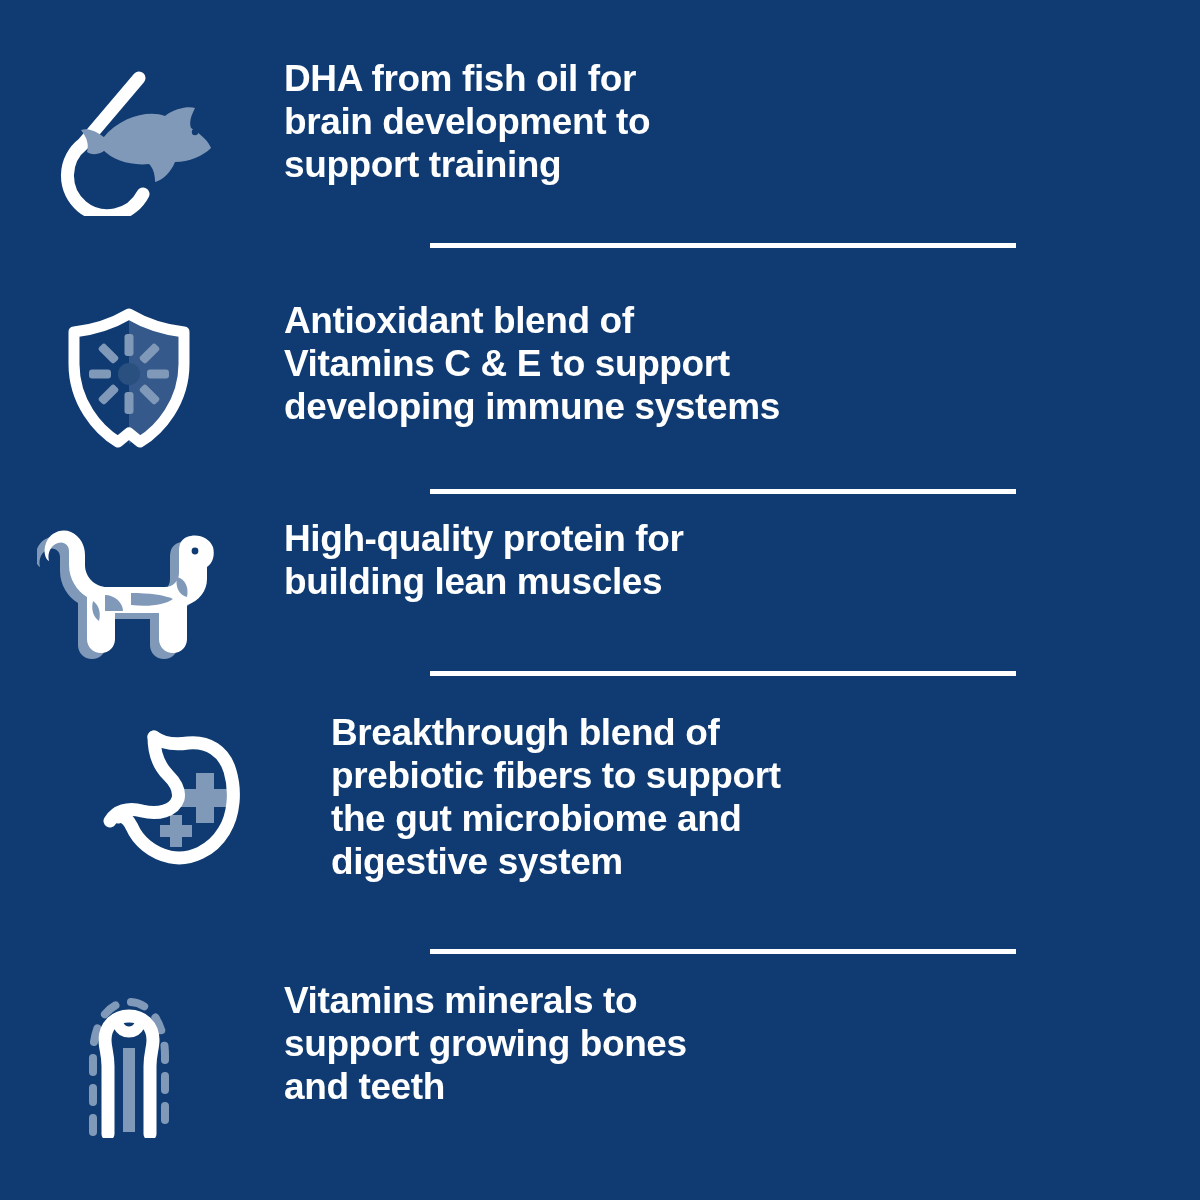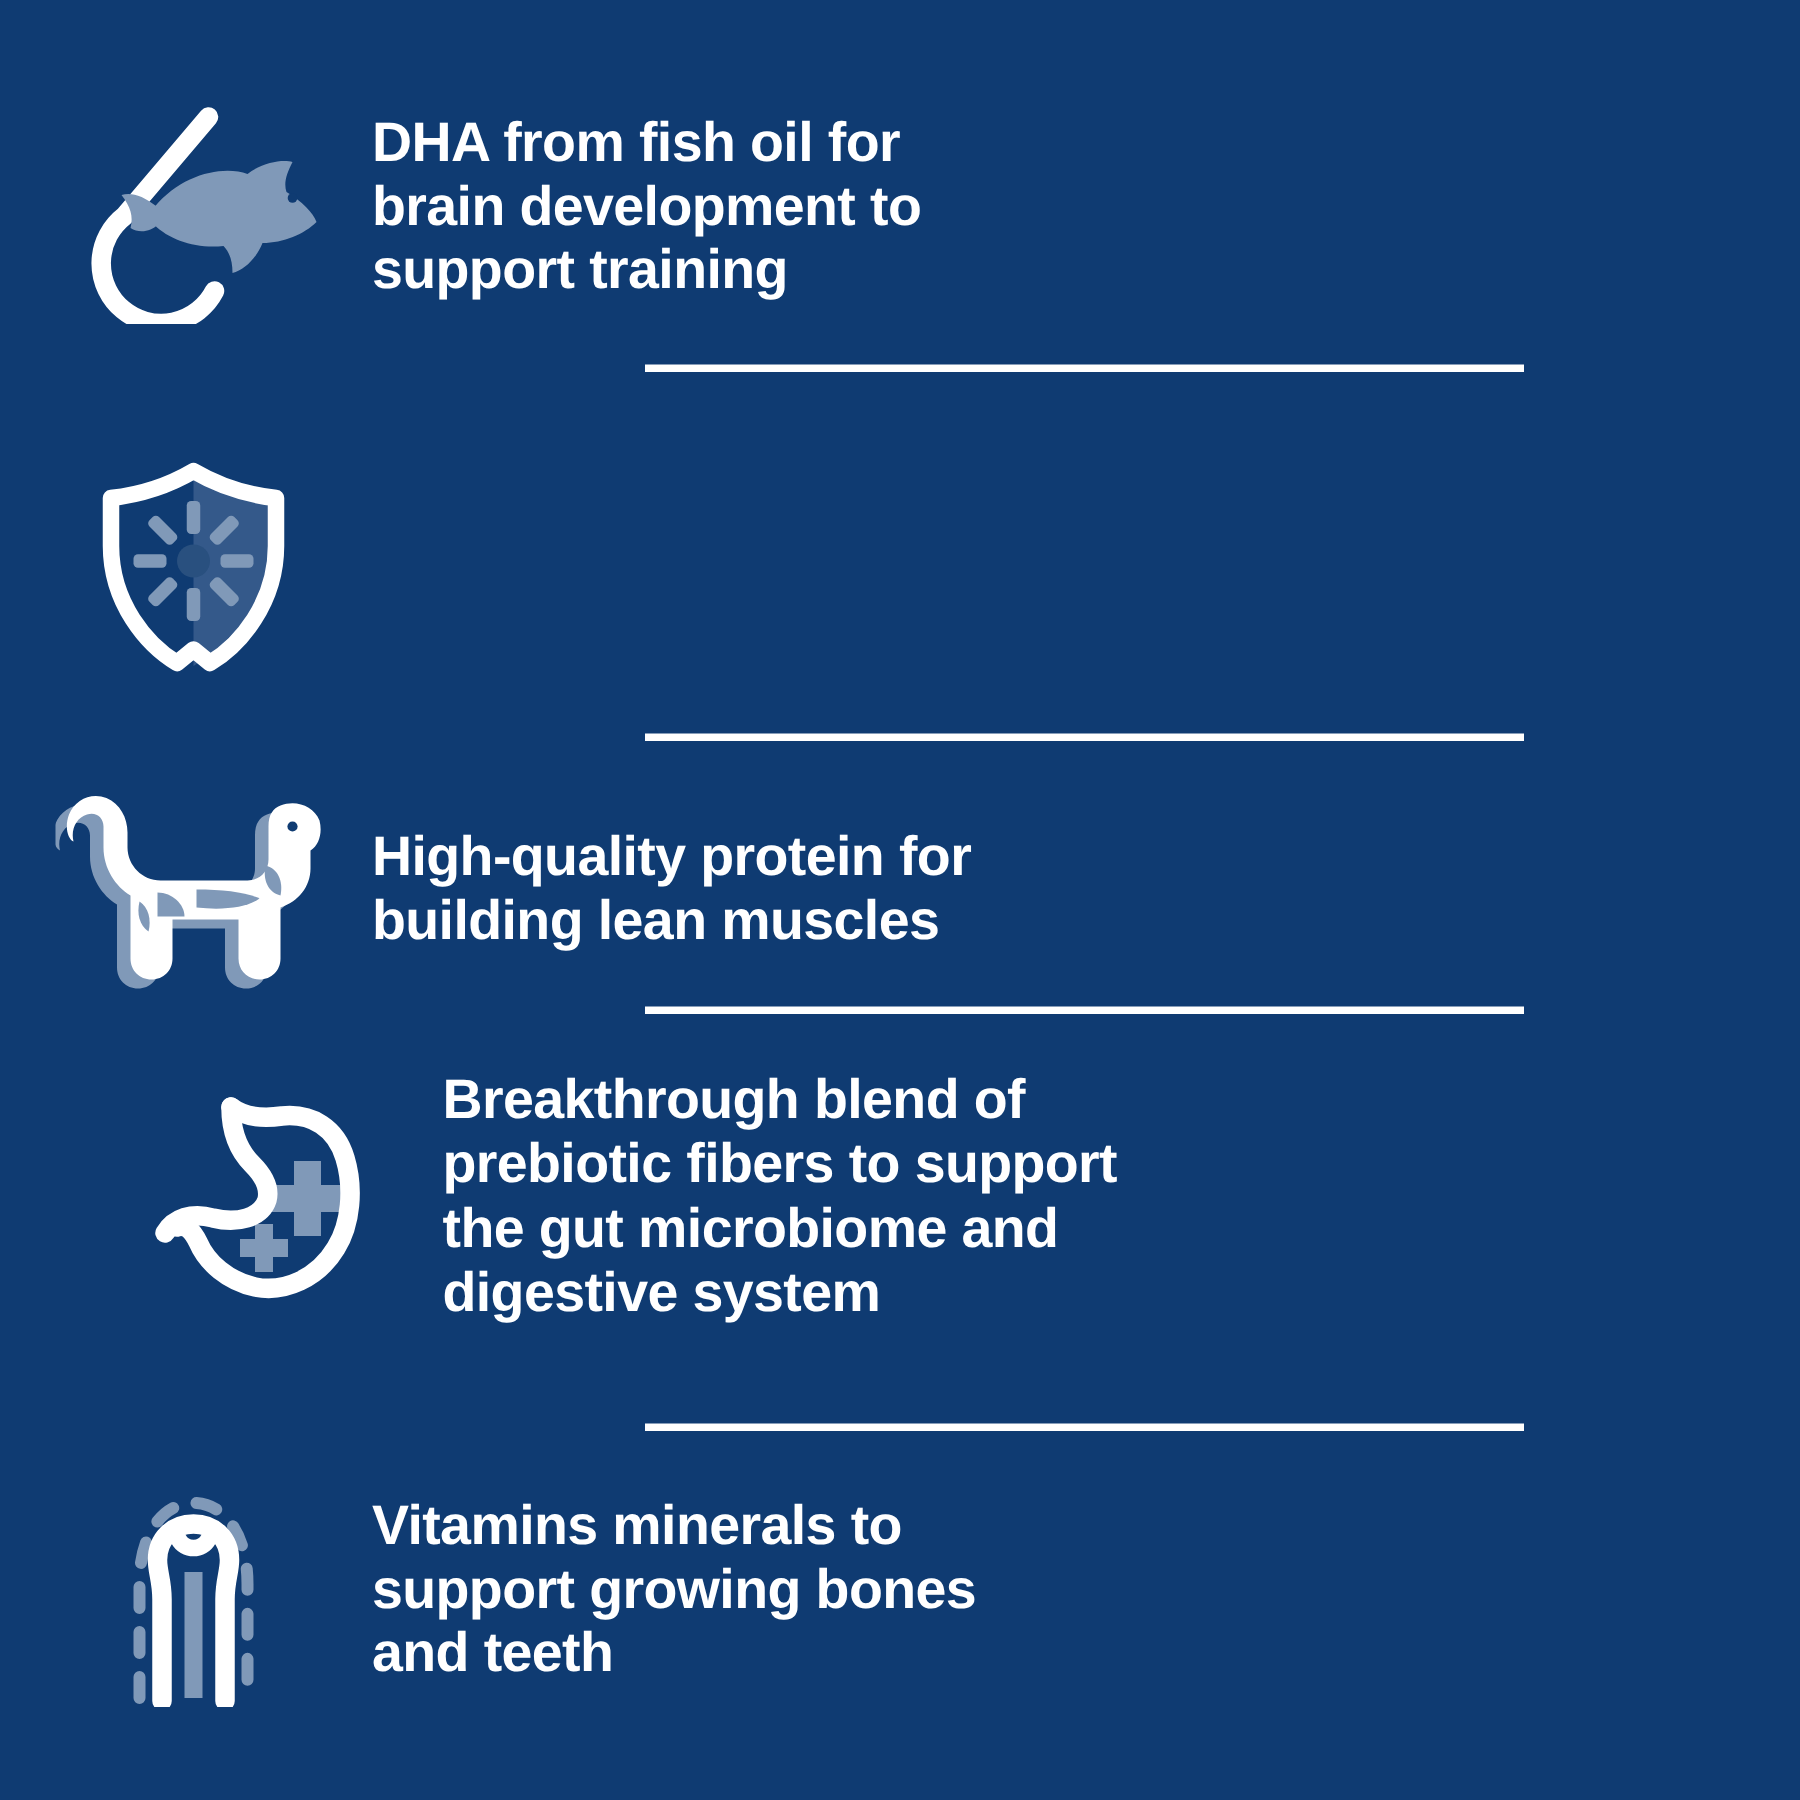--- a/index.html
+++ b/index.html
@@ -27,22 +27,23 @@
     position: absolute;
     left: 0;
     top: 0;
     width: 1200px;
     height: 1200px;
   }
 
   .benefit-row {
     position: absolute;
     display: flex;
-    align-items: center;
+    align-items: flex-start;
     width: 1200px;
+    gap: 36px;
   }
 
   .icon-cell {
     width: 240px;
     min-width: 240px;
     display: flex;
     align-items: center;
     justify-content: center;
     padding-left: 18px;
   }
@@ -152,20 +153,25 @@
               <rect x="70.5" y="90" width="9" height="22" rx="3"></rect>
               <rect x="35" y="67.5" width="22" height="9" rx="3"></rect>
               <rect x="93" y="67.5" width="22" height="9" rx="3"></rect>
               <rect x="70.5" y="32" width="9" height="22" rx="3" transform="rotate(45 75 72)"></rect>
               <rect x="70.5" y="90" width="9" height="22" rx="3" transform="rotate(45 75 72)"></rect>
               <rect x="35" y="67.5" width="22" height="9" rx="3" transform="rotate(45 75 72)"></rect>
               <rect x="93" y="67.5" width="22" height="9" rx="3" transform="rotate(45 75 72)"></rect>
             </g>
           </svg>
         </span>
+      </div>
+      <div class="text-cell">
+        <div class="benefit-text">Antioxidant blend of
+Vitamins C &amp; E to support
+developing immune systems</div>
       </div>
     </div>
     <div class="divider" id="divider-2"></div>
 
     <div class="benefit-row" id="row-3">
       <div class="icon-cell">
         <span>
           <svg class="icon-svg" width="184" height="144" viewBox="0 0 184 144">
             <g>
 

